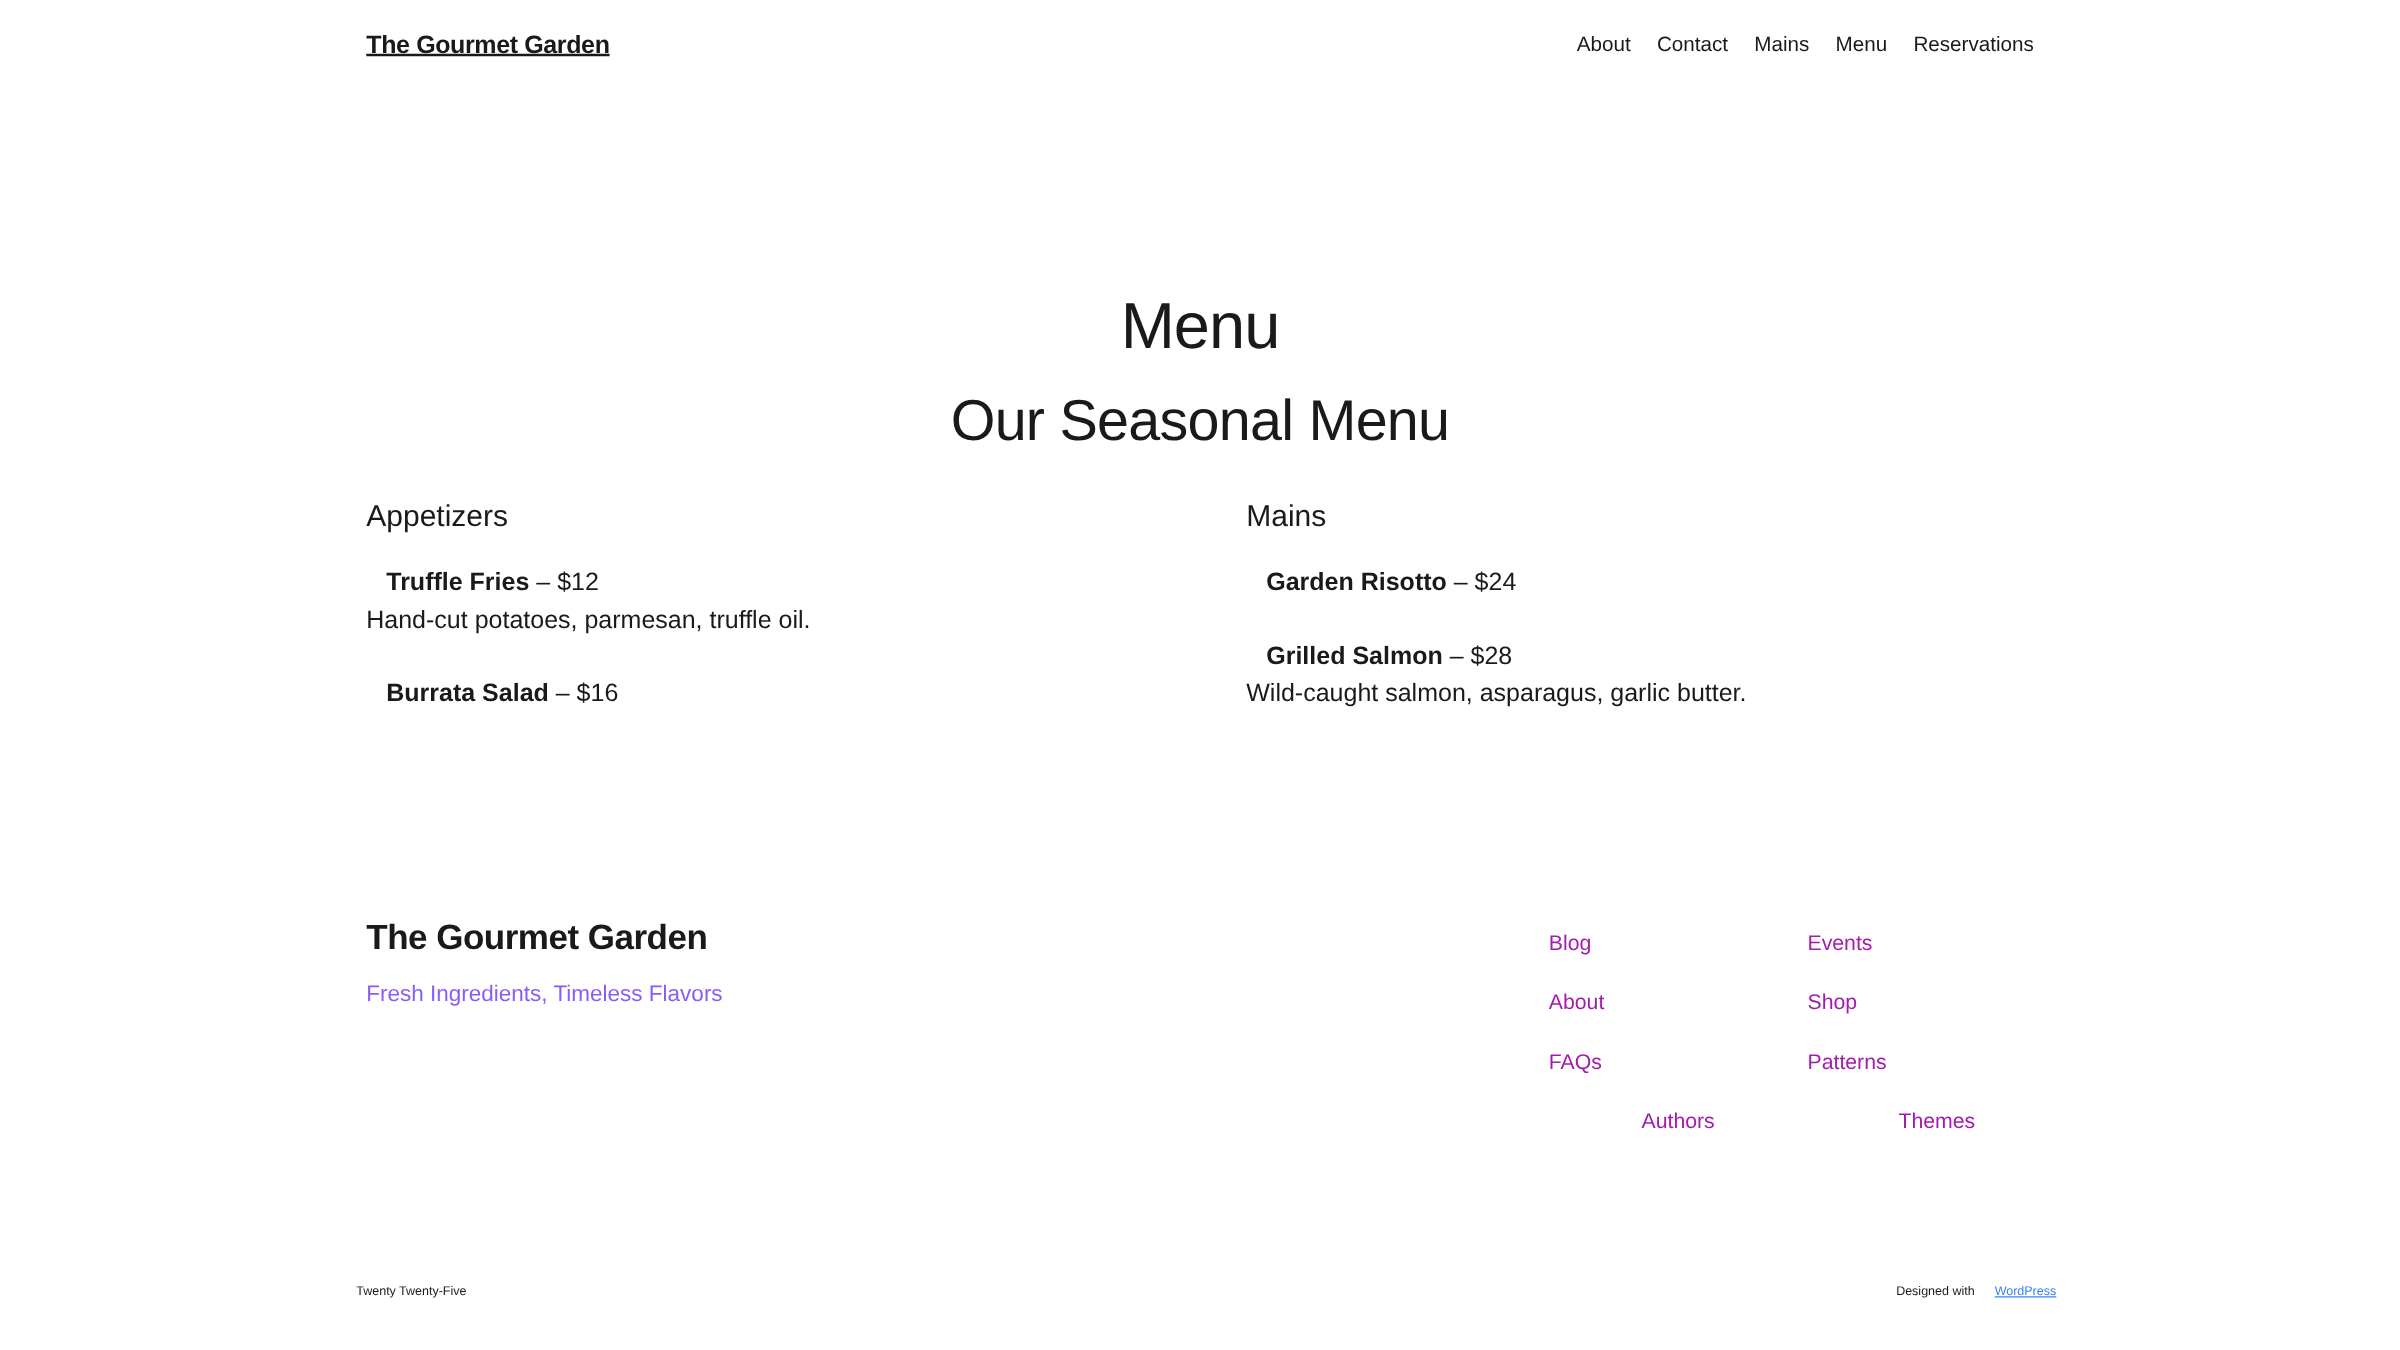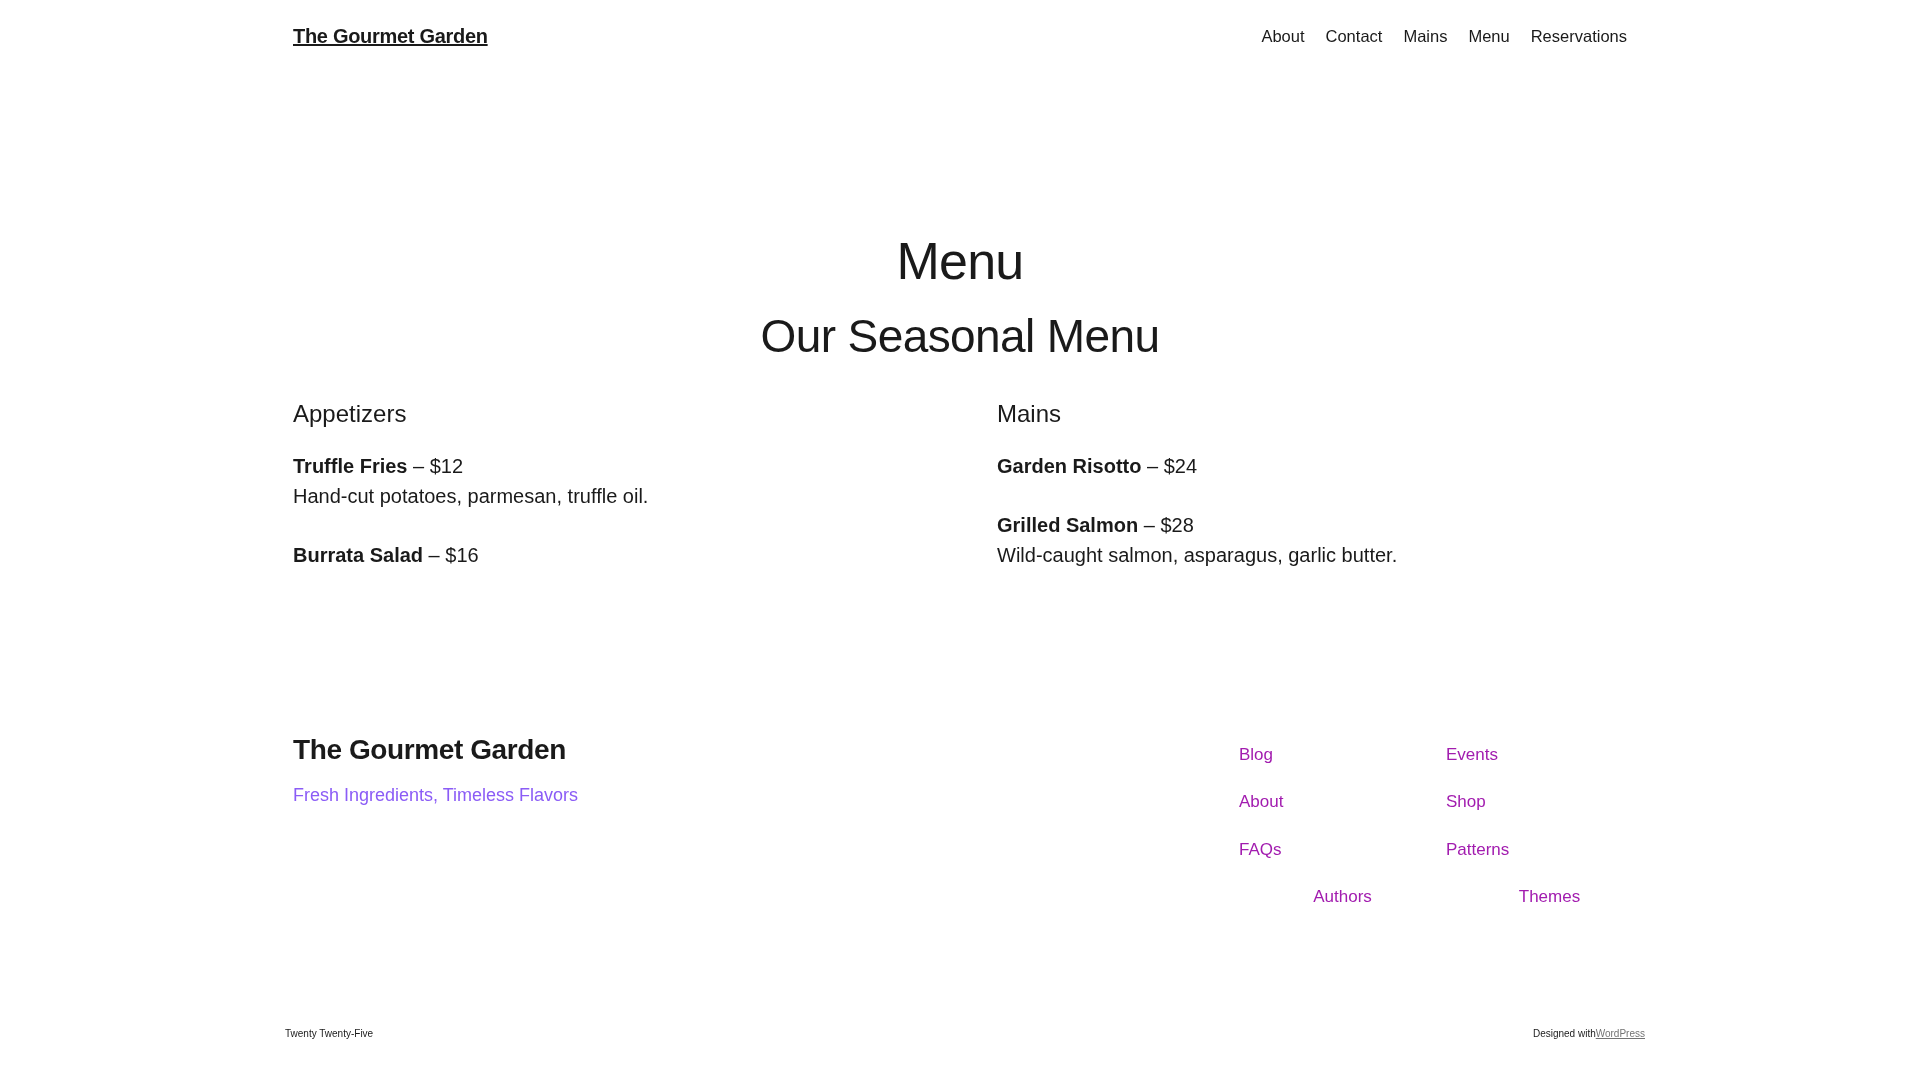--- a/index.html
+++ b/index.html
@@ -104,20 +104,21 @@
     margin: 0 0 24px 0;
     line-height: 1.2;
   }
   .menu-item { margin-bottom: 32px; }
   .menu-item:last-child { margin-bottom: 0; }
   .item-line {
     font-size: 20px;
     line-height: 1.35;
     color: #1a1a1a;
     margin-bottom: 2px;
+    margin-left: 16px;
   }
   .item-name { font-weight: 700; }
   .item-price { font-weight: 400; }
   .item-desc {
     font-size: 20px;
     line-height: 1.4;
     color: #1a1a1a;
     font-weight: 400;
   }
 
@@ -168,24 +169,24 @@
     top: 1028px;
     left: 285px;
     width: 1360px;
     display: flex;
     justify-content: space-between;
     align-items: center;
     font-size: 10px;
     color: #1a1a1a;
   }
   .footer-bottom .credit a {
-    color: #737373;
+    color: #3b82f6;
     text-decoration: underline;
   }
-  .credit { display: inline-flex; gap: 0; }
+  .credit { display: inline-flex; gap: 16px; }
 </style>
 </head>
 <body>
 
 <div class="page">
 
   <header class="site-header">
     <a class="site-title" href="#">The Gourmet Garden</a>
     <nav class="main-nav">
       <a href="#">About</a>

